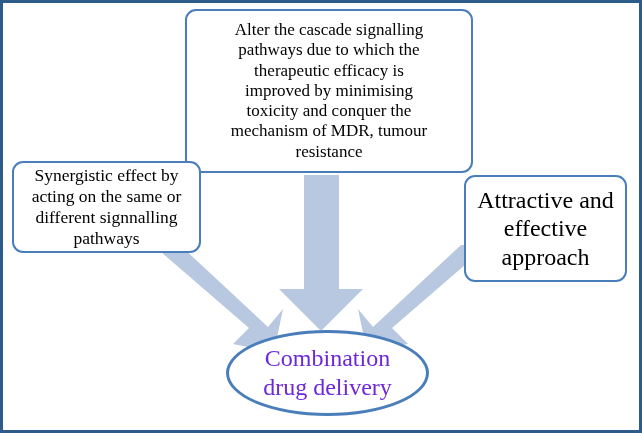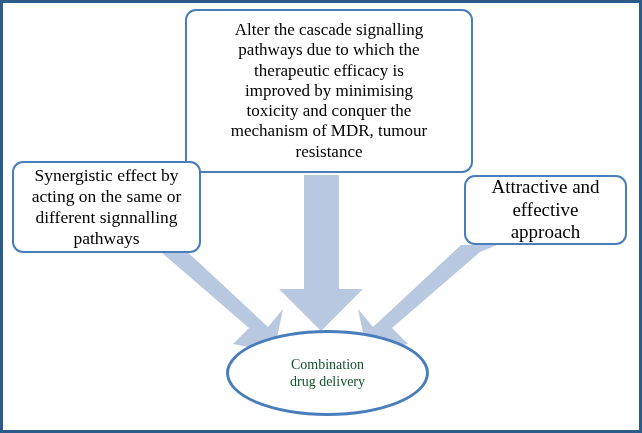--- a/index.html
+++ b/index.html
@@ -65,41 +65,41 @@
     left: 12px;
     top: 161px;
     width: 189px;
     height: 92px;
     font-size: 17.5px;
   }
   #box-right {
     left: 464px;
     top: 175px;
     width: 163px;
-    height: 70px;
-    font-size: 19px;
+    height: 107px;
+    font-size: 24px;
   }
   
   #node-combination {
     position: absolute;
     left: 226px;
     top: 330px;
     width: 203px;
     height: 86px;
     box-sizing: border-box;
     background: #ffffff;
     border: 3px solid #4A7EBB;
     border-radius: 50%;
     display: flex;
     align-items: center;
     justify-content: center;
     text-align: center;
-    font-size: 14px;
+    font-size: 24px;
     line-height: 1.22;
-    color: #14532d;
+    color: #6d28d9;
     white-space: pre-line;
     z-index: 20;
   }
 </style>
 </head>
 <body>
 
 <div id="canvas">
 
   <svg id="arrow-layer" viewBox="0 0 642 433" width="642" height="433">

